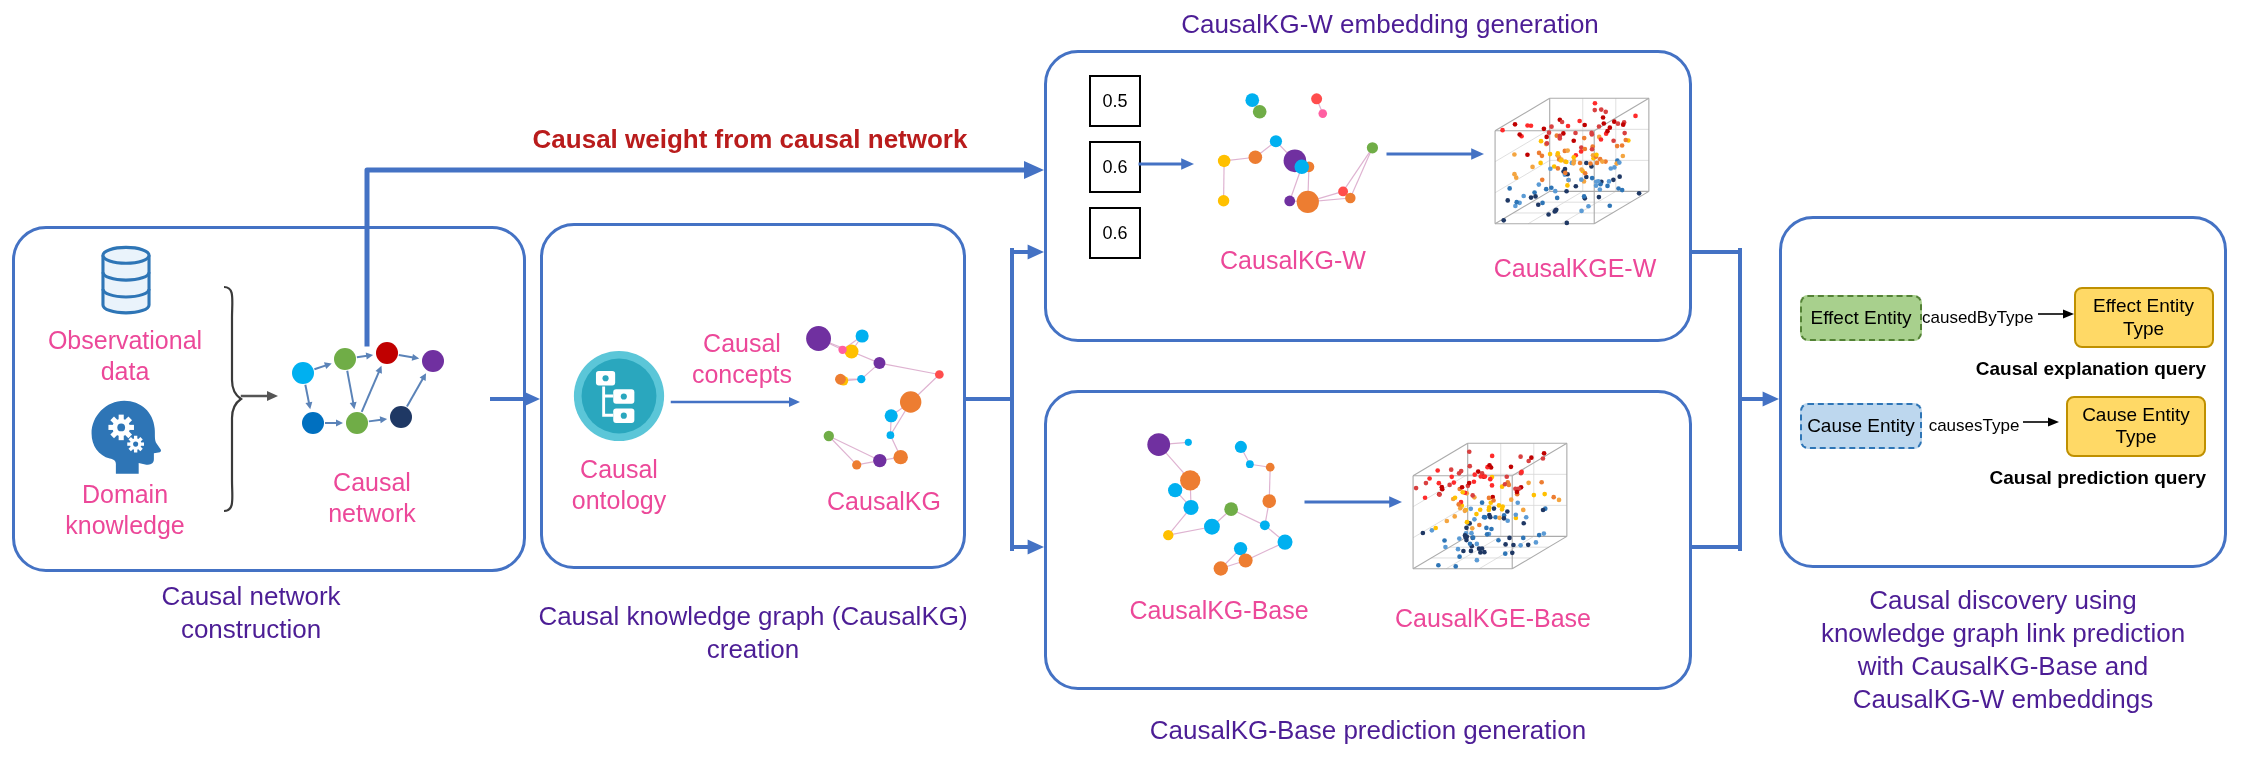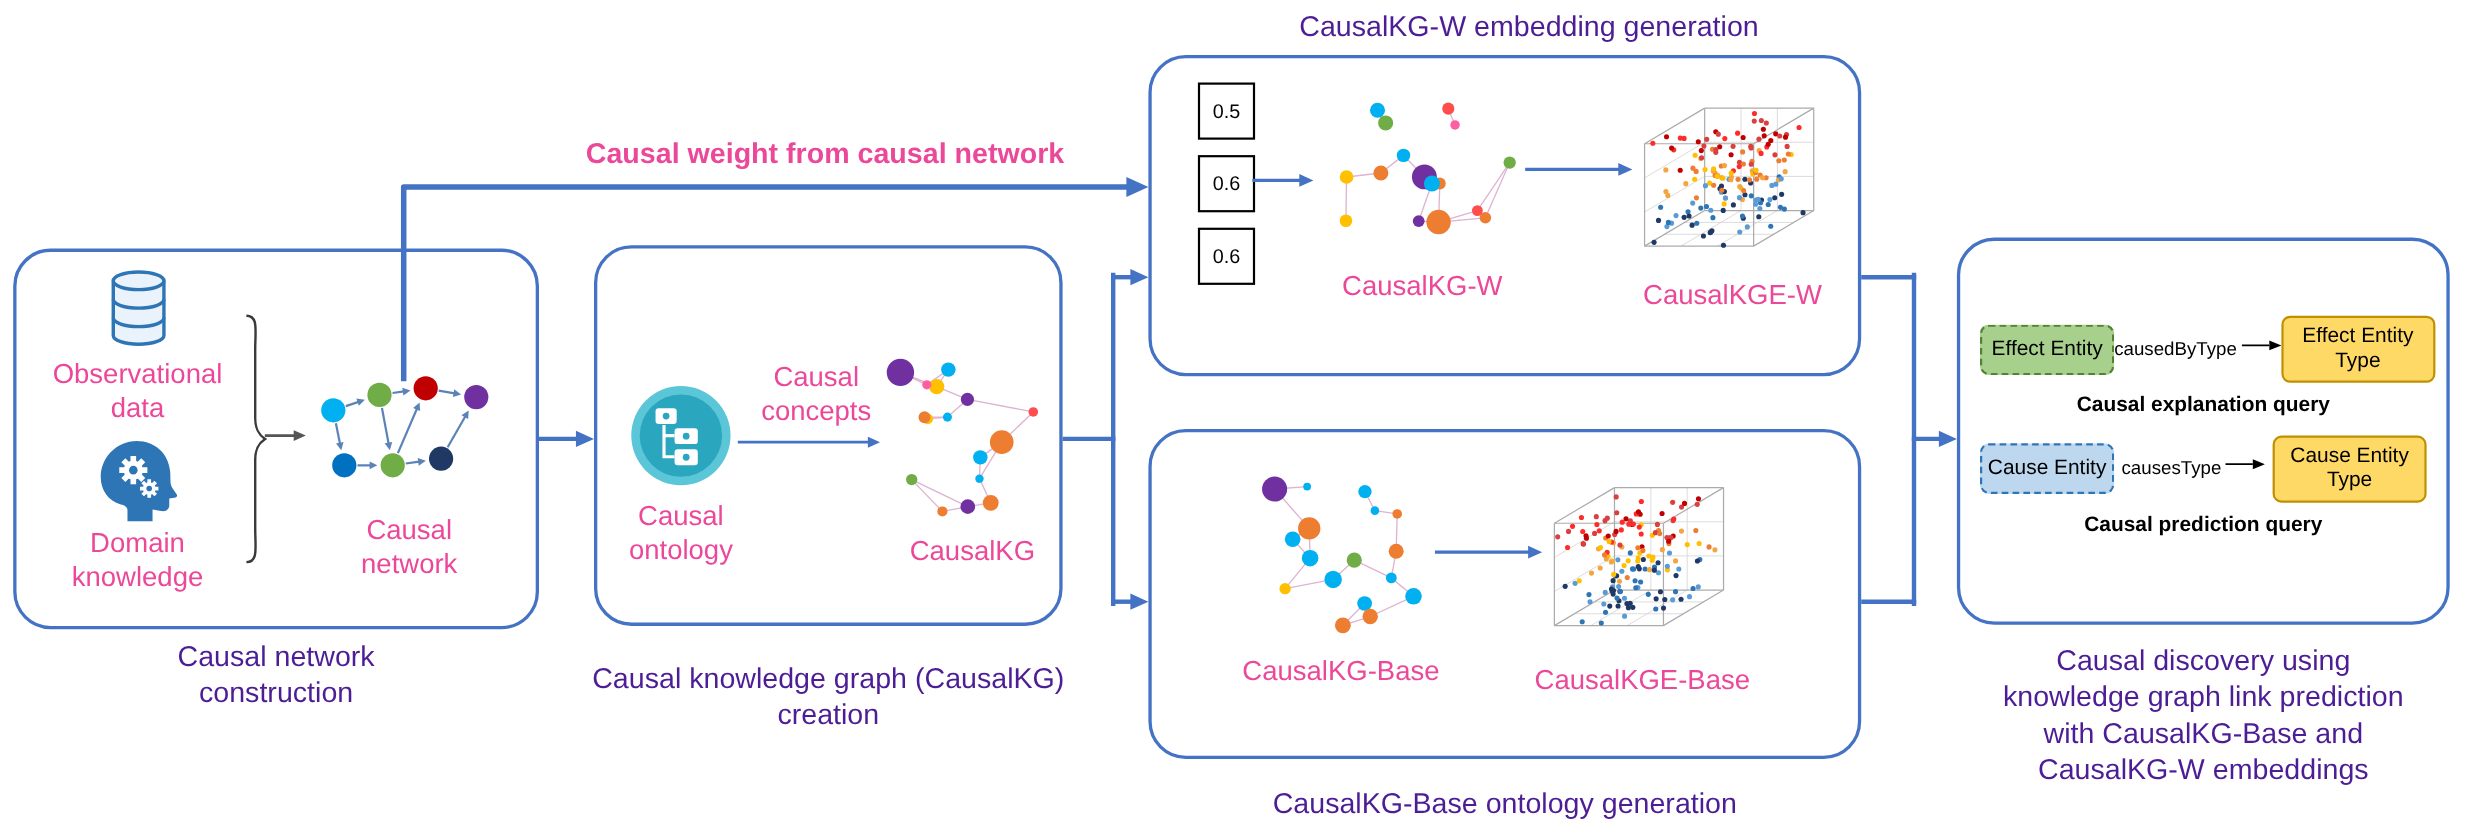--- a/index.html
+++ b/index.html
@@ -12,29 +12,29 @@
   }
   html,body{background:#fff}
   #canvas{position:relative;width:2260px;height:760px;background:#fff;overflow:hidden;
           font-family:"Liberation Sans",sans-serif;color:#000}
   #connectors{position:absolute;left:0;top:0;width:2260px;height:760px;z-index:6;pointer-events:none}
   .panel{position:absolute;background:#fff;border:3px solid var(--accent);border-radius:34px}
   .lbl{position:absolute;text-align:center;font-size:25px;line-height:1.24;color:#ec4899}
   .cap{position:absolute;text-align:center;font-size:26px;line-height:1.27;color:#4c1d95;z-index:2}
   .icon{position:absolute}
   #weight-arrow-label{position:absolute;left:430px;top:124px;width:640px;text-align:center;
-        font-size:26px;font-weight:bold;color:#ec4899;z-index:3}
+        font-size:26px;font-weight:bold;color:#b91c1c;z-index:3}
   #title3{left:1090px;top:8px;width:600px}
   #cap1{left:101px;top:580px;width:300px}
   #cap2{left:523px;top:600px;width:460px}
   #cap4{left:1044px;top:714px;width:648px}
   #cap5{left:1756px;top:584px;width:494px}
 
   
-  #panel1{left:12px;top:226px;width:478px;height:346px}
+  #panel1{left:12px;top:226px;width:514px;height:346px}
   #db-icon{left:80px;top:14px;width:62px;height:76px}
   #obs-label{left:10px;top:96px;width:200px}
   #head-icon{left:72px;top:166px;width:76px;height:80px}
   #dom-label{left:40px;top:250px;width:140px}
   #brace{left:206px;top:55px;width:22px;height:230px}
   #causal-net{left:268px;top:98px;width:178px;height:130px}
   #net-label{left:287px;top:238px;width:140px}
 
   
   #panel2{left:540px;top:223px;width:426px;height:346px}
@@ -66,21 +66,21 @@
   #panel5{left:1779px;top:216px;width:448px;height:352px;display:flex;flex-direction:column;
           justify-content:center;padding:0 18px}
   .qrow{display:flex;align-items:center;margin:4px 0 2px}
   .entity{flex:0 0 122px;text-align:center;font-size:19px;line-height:1.15;padding:10px 2px;
           border:2px dashed;border-radius:8px}
   .entity.effect{background:var(--effbg);border-color:var(--effbd)}
   .entity.cause{background:var(--caubg);border-color:var(--caubd)}
   .rel{flex:1;display:flex;justify-content:center;gap:4px;font-size:17px}
   .etype{flex:0 0 140px;text-align:center;font-size:19px;line-height:1.18;padding:6px 4px;
          border:2px solid var(--typbd);border-radius:8px;background:var(--typbg)}
-  .qcap{font-size:19px;font-weight:bold;text-align:center;margin:8px 0 12px}
+  .qcap{font-size:19px;font-weight:bold;text-align:right;margin:8px 0 12px}
 </style>
 </head>
 <body>
 
 <div id="canvas">
 
   <svg id="connectors">
       <polyline points="492,399 527.7,399" fill="none" stroke="#4472C4" stroke-width="4" stroke-linejoin="round" stroke-linecap="square"></polyline>
       <polygon points="540,399 523.6,406.38 523.6,391.62" fill="#4472C4"></polygon>
       <polyline points="367,344 367,170 1029,170" fill="none" stroke="#4472C4" stroke-width="5" stroke-linejoin="round" stroke-linecap="square"></polyline>
@@ -677,21 +677,21 @@
         <circle cx="78.50532869342715" cy="99.61342337913811" r="2.3" fill="#2E75B6"></circle>
         <circle cx="134.35324181616306" cy="31.02758796606213" r="2.3" fill="#D94040"></circle>
         <circle cx="32.164838139433414" cy="66.71283182036132" r="2.3" fill="#D94040"></circle>
         <circle cx="55.09851638926193" cy="64.38684182520956" r="2.3" fill="#FFC000"></circle>
         <circle cx="114.87128274468705" cy="109.47864001989365" r="2.3" fill="#2E75B6"></circle>
         <circle cx="50.4025151738897" cy="120.59359694644809" r="2.3" fill="#5B9BD5"></circle>
         <circle cx="38.00719643430784" cy="118.4768801163882" r="2.3" fill="#5B9BD5"></circle>
       </svg>
     <div class="lbl" id="kgeb-label">CausalKGE-Base</div>
   </section>
-  <div class="cap" id="cap4">CausalKG-Base ontology generation</div>
+  <div class="cap" id="cap4">CausalKG-Base prediction generation</div>
 
   <section class="panel" id="panel5">
     <div class="qrow">
       <div class="entity effect">Effect Entity</div>
       <div class="rel">
         <span>causedByType</span>
         <svg width="36" height="12" viewBox="0 0 36 12">
           <line x1="0" y1="6" x2="25" y2="6" stroke="#000" stroke-width="1.6"></line>
           <polygon points="36,6 25,1.5 25,10.5" fill="#000"></polygon>
         </svg>

